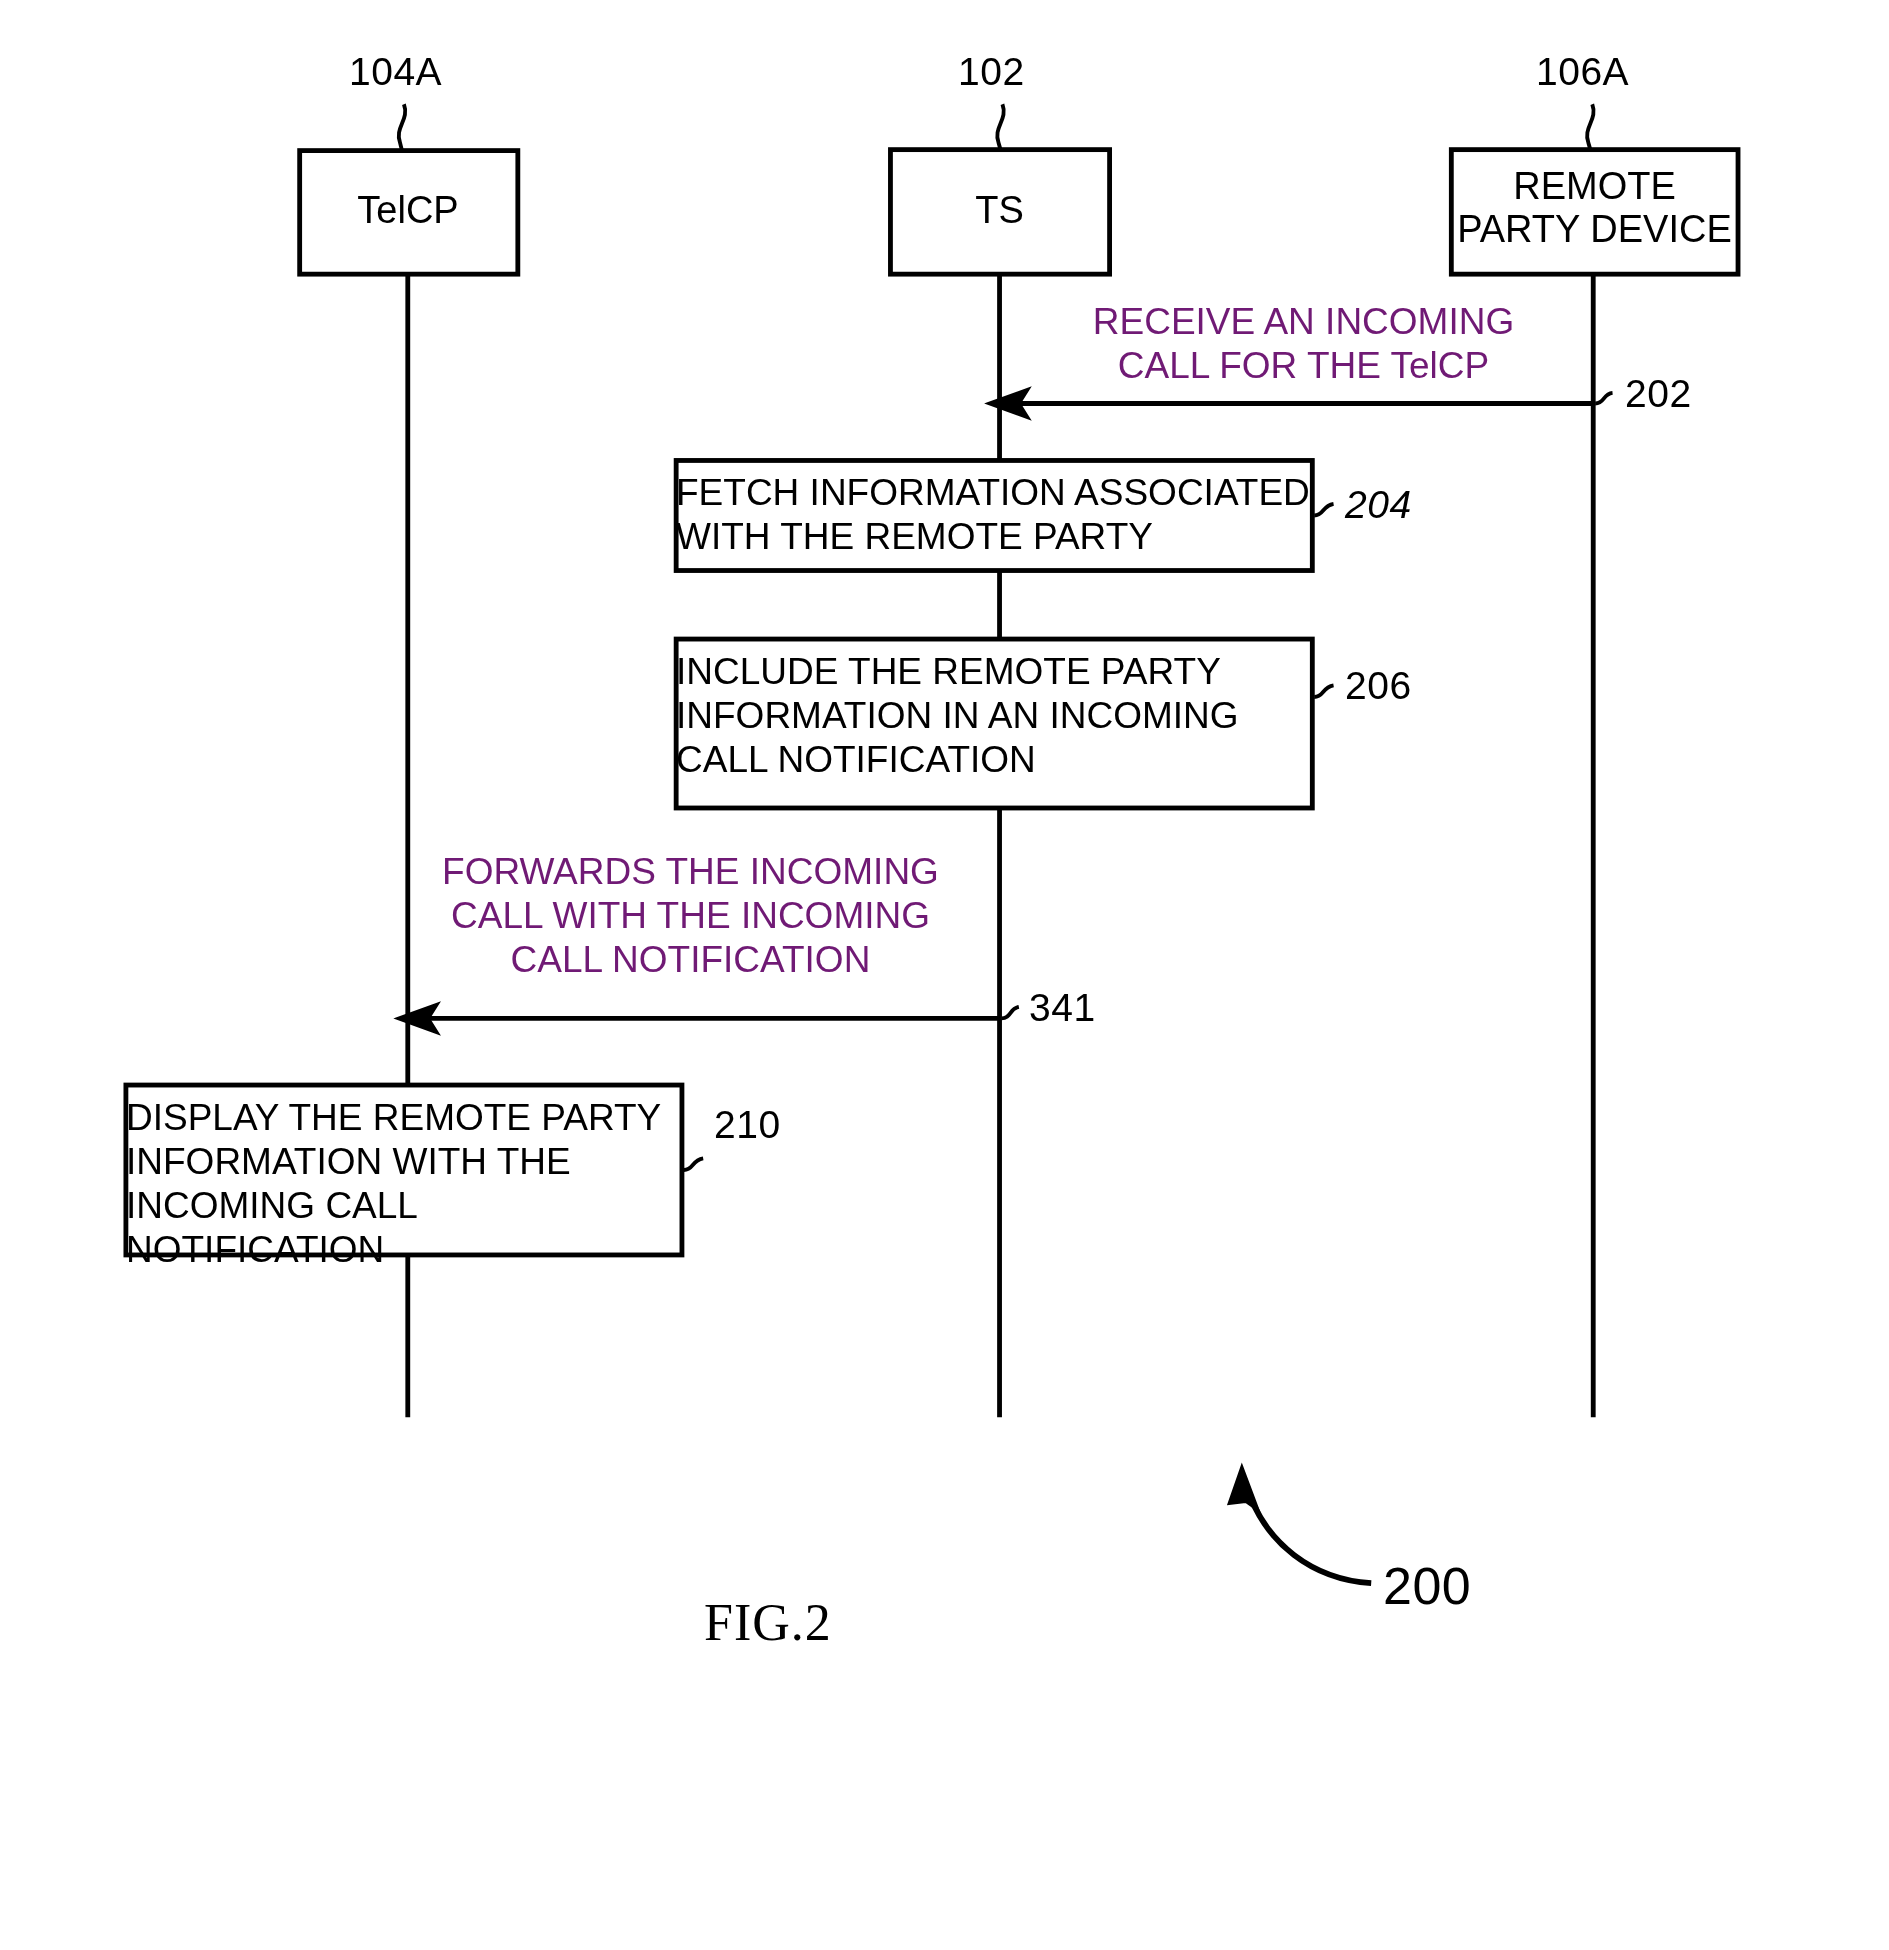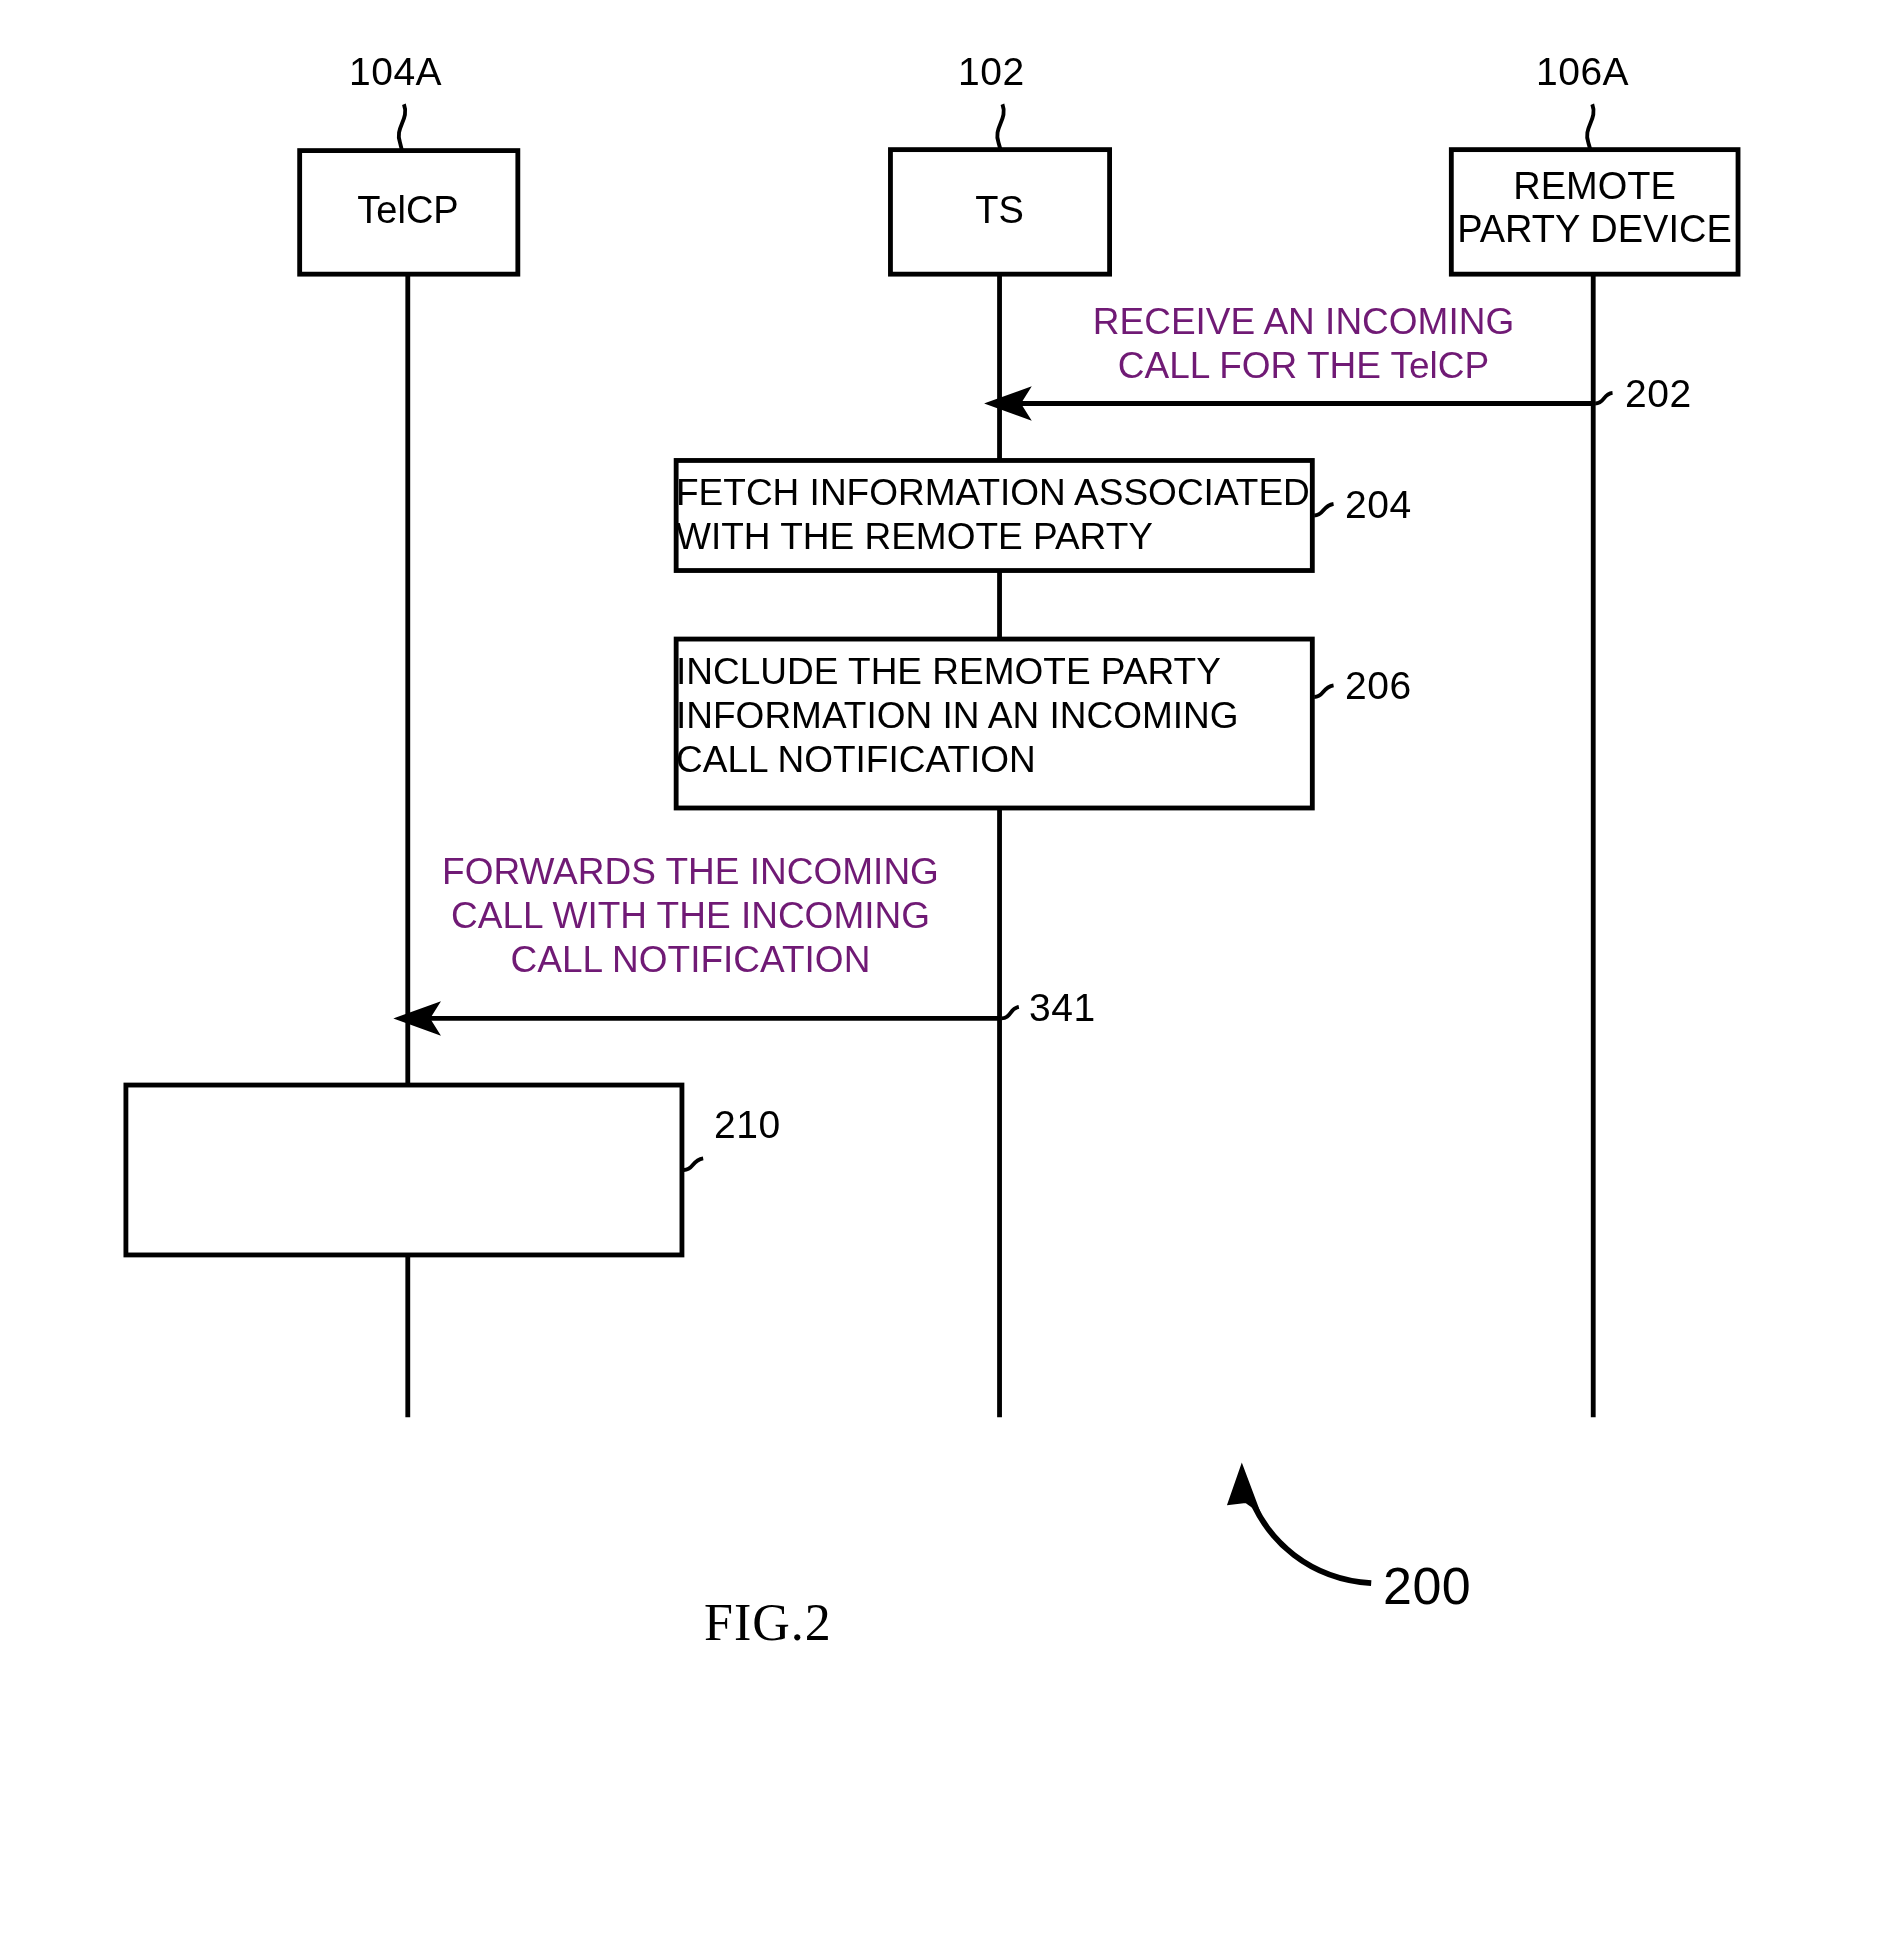--- a/index.html
+++ b/index.html
@@ -110,21 +110,21 @@
 
     <path d="M 1420 1640 C 1360 1636, 1310 1600, 1290 1538" fill="none" stroke="#000" stroke-width="6"></path>
     <path d="M 1286 1518 L 1304 1566 L 1290 1556 L 1272 1558 Z" fill="#000" stroke="#000" stroke-width="2"></path>
   </svg>
 
   <div class="ref-num" style="left:349px; top:50px;">104A</div>
   <div class="ref-num" style="left:958px; top:50px;">102</div>
   <div class="ref-num" style="left:1536px; top:50px;">106A</div>
 
   <div class="ref-num" style="left:1625px; top:372px;">202</div>
-  <div class="ref-num" style="left:1345px; top:483px;">204</div>
+  <div class="ref-num" style="left:1345px; top:483px;font-style:italic;">204</div>
   <div class="ref-num" style="left:1345px; top:664px;">206</div>
   <div class="ref-num" style="left:1029px; top:986px;">341</div>
   <div class="ref-num" style="left:714px; top:1103px;">210</div>
   <div class="ref-num" style="left:1383px; top:1556px; font-size:52px;">200</div>
 
   <div class="actor-label" style="left:299px; top:189px; width:218px;">TelCP</div>
   <div class="actor-label" style="left:890px; top:189px; width:219px;">TS</div>
   <div class="actor-label" style="left:1451px; top:165px; width:287px;">REMOTE
 PARTY DEVICE</div>
 
@@ -132,17 +132,20 @@
 CALL FOR THE TelCP</div>
   <div class="msg-text" style="left:425px; top:850px; width:531px;">FORWARDS THE INCOMING
 CALL WITH THE INCOMING
 CALL NOTIFICATION</div>
 
   <div class="step-text" style="left:676px; top:471px; width:636px;">FETCH INFORMATION ASSOCIATED
 WITH THE REMOTE PARTY</div>
   <div class="step-text" style="left:676px; top:650px; width:636px;">INCLUDE THE REMOTE PARTY
 INFORMATION IN AN INCOMING
 CALL NOTIFICATION</div>
+  <div class="step-text" style="left:126px; top:1096px; width:556px;">DISPLAY THE REMOTE PARTY
+INFORMATION WITH THE
+INCOMING CALL NOTIFICATION</div>
 
   <div class="fig-caption" style="left:704px; top:1593px;">FIG.2</div>
 
 </div>
 
 
 </body></html>

